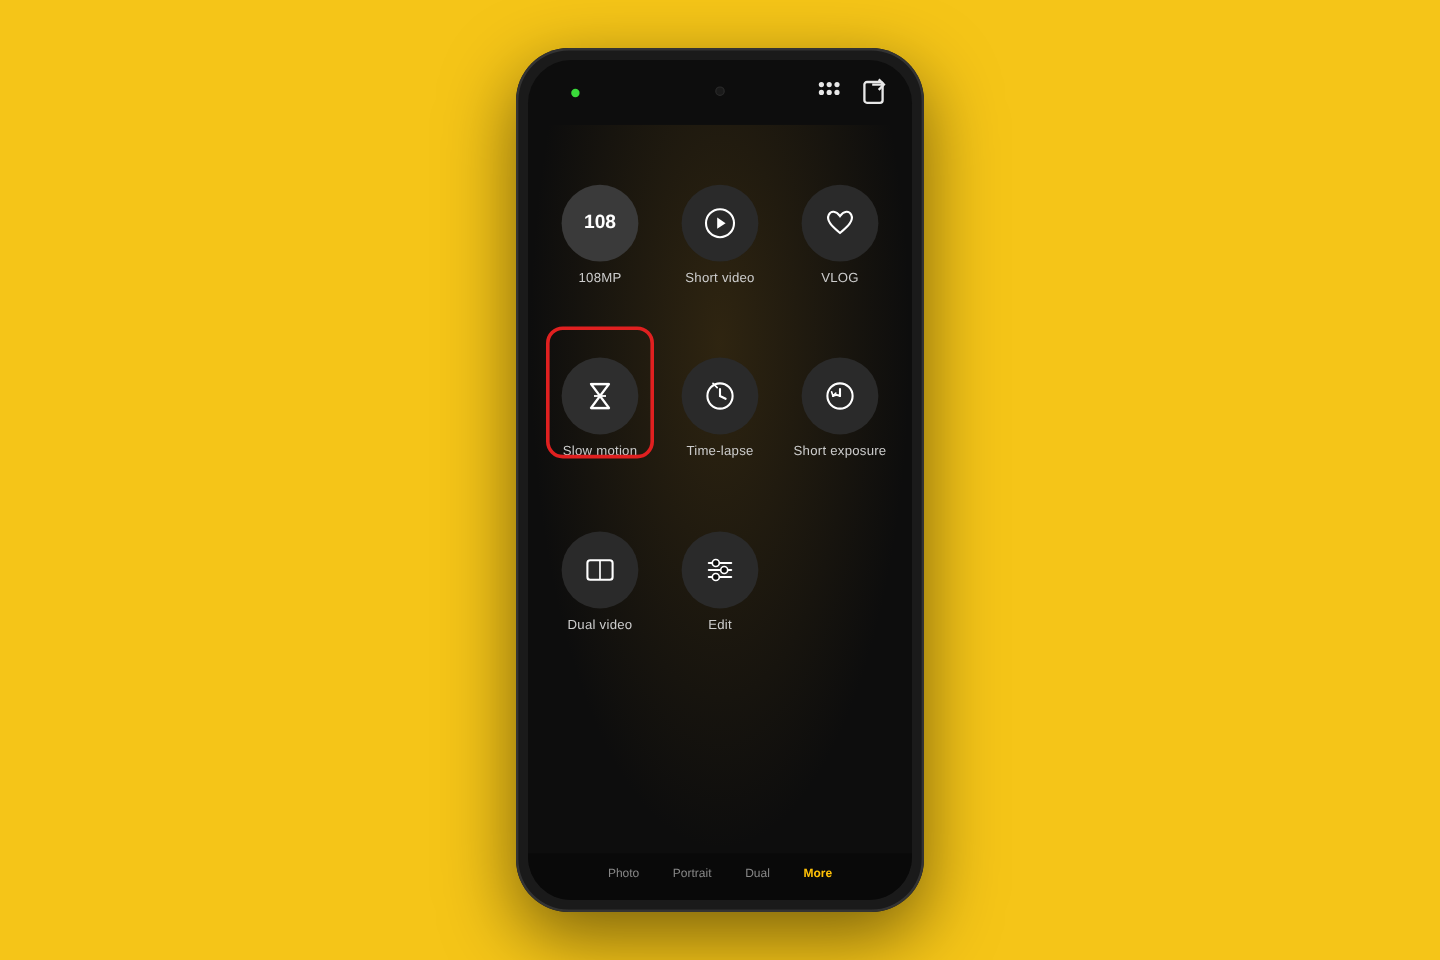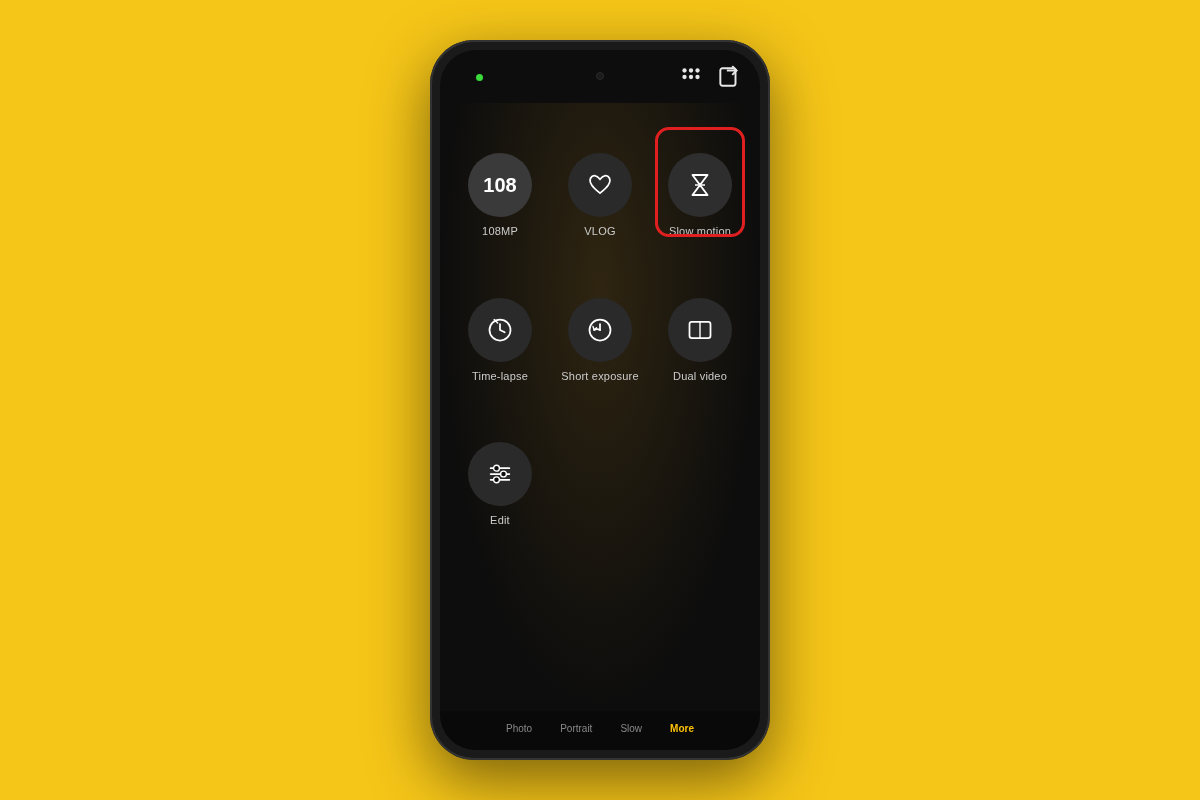--- a/index.html
+++ b/index.html
@@ -156,21 +156,21 @@
       transform: translateX(-50%);
       width: 90px;
       height: 110px;
       border: 3px solid #e02020;
       border-radius: 14px;
       pointer-events: none;
     }
 
     
     .mode-icon-circle.text-circle {
-      font-size: 20px;
+      font-size: 16px;
       font-weight: bold;
       background: #3a3a3a;
     }
 
     
     .bottom-nav {
       display: flex;
       justify-content: center;
       align-items: center;
       gap: 28px;
@@ -233,20 +233,29 @@
 
       <div class="modes-grid">
 
         <div class="mode-item">
           <div class="mode-icon-circle text-circle">
             <span>108</span>
           </div>
           <span class="mode-label">108MP</span>
         </div>
 
+        <div class="mode-item">
+          <div class="mode-icon-circle">
+            <svg width="28" height="28" viewBox="0 0 24 24" fill="none">
+              <circle cx="12" cy="12" r="10" stroke="white" stroke-width="1.5" fill="none"></circle>
+              <polygon points="10,8 16,12 10,16" fill="white"></polygon>
+            </svg>
+          </div>
+          <span class="mode-label">Short video</span>
+        </div>
 
 
         <div class="mode-item">
           <div class="mode-icon-circle">
             <svg width="28" height="28" viewBox="0 0 24 24" fill="none">
 
               <path d="M12 19 C6 14, 2 10, 4 6 C5.5 3, 9 3, 12 7 C15 3, 18.5 3, 20 6 C22 10, 18 14, 12 19Z" stroke="white" stroke-width="1.5" fill="none"></path>
             </svg>
           </div>
           <span class="mode-label">VLOG</span>
@@ -318,17 +327,17 @@
         </div>
 
         <div class="mode-item"></div>
 
       </div>
     </div>
 
     <div class="bottom-nav">
       <span class="nav-item">Photo</span>
       <span class="nav-item">Portrait</span>
-      <span class="nav-item">Slow</span>
+      <span class="nav-item">Dual</span>
       <span class="nav-item active">More</span>
     </div>
   </div>
 </div>
 
 </body></html>

